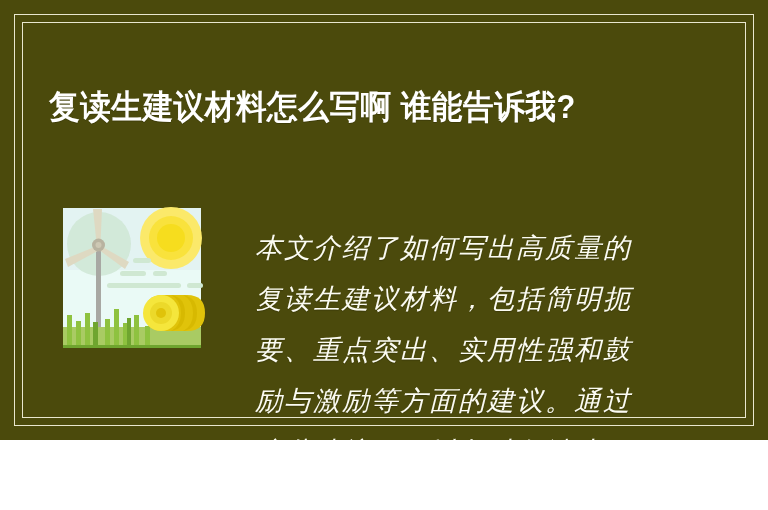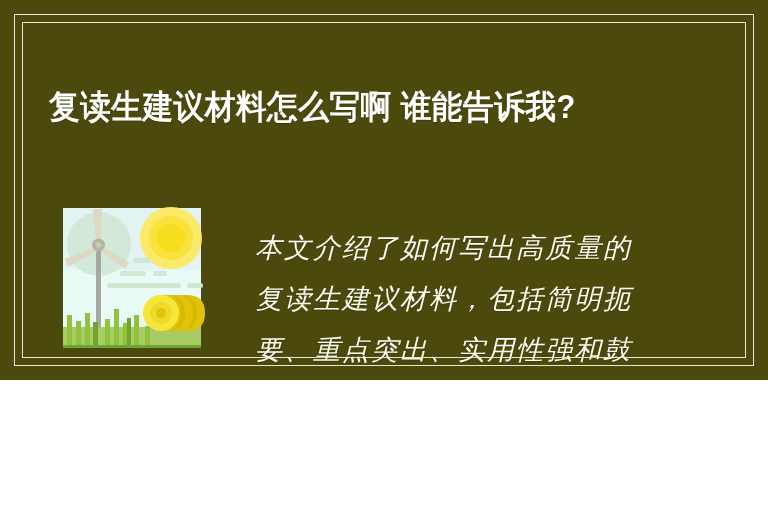--- a/index.html
+++ b/index.html
@@ -9,21 +9,21 @@
   body {
     width: 768px;
     height: 510px;
     overflow: hidden;
     font-family: "Liberation Sans", "DejaVu Sans", sans-serif;
   }
 
   #card {
     position: relative;
     width: 768px;
-    height: 380px;
+    height: 440px;
     background: #4b4a0c;
     box-sizing: border-box;
     overflow: hidden;
   }
 
   
   .frame-outer {
     position: absolute;
     left: 14px;
     top: 14px;

